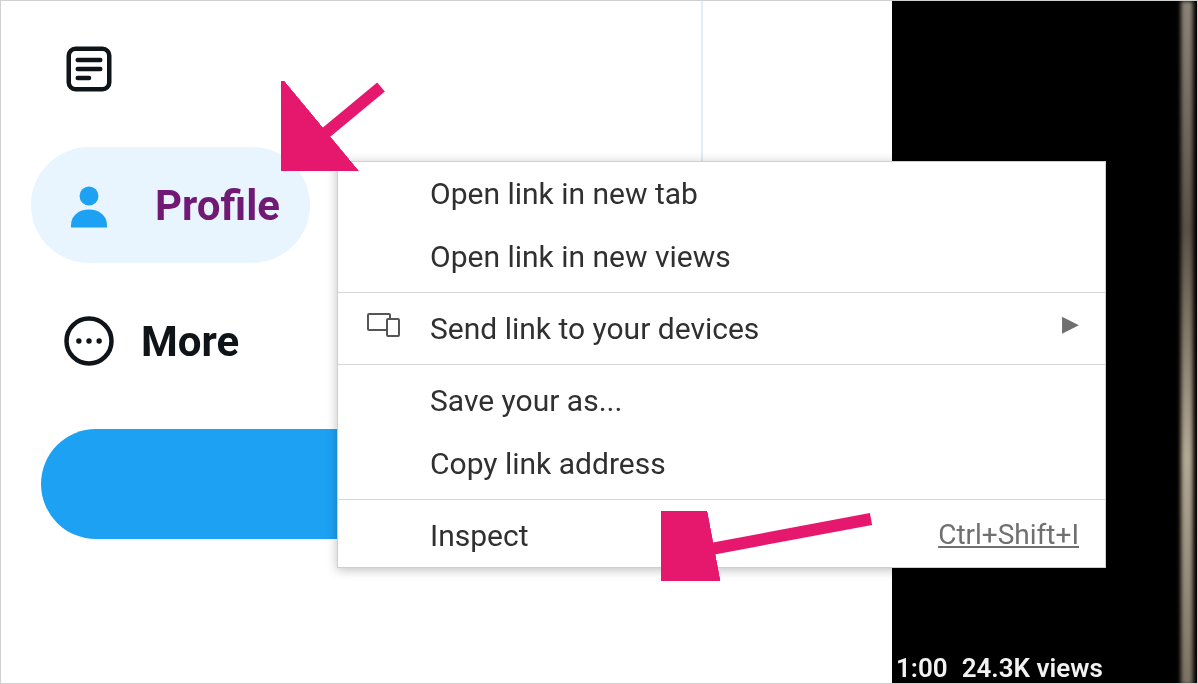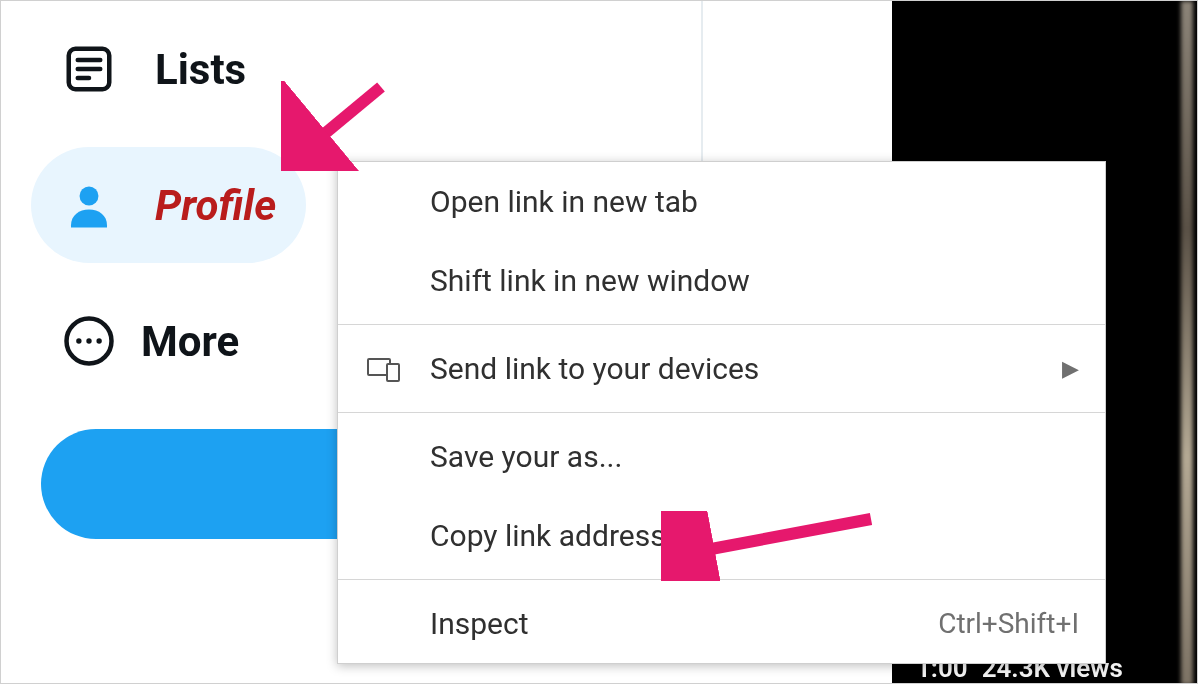--- a/index.html
+++ b/index.html
@@ -40,22 +40,21 @@
   }
   .nav-label {
     font-size: 42px;
     font-weight: 700;
     color: #0f1419;
   }
   .nav-item.active {
     background: #e8f5fe;
   }
   .nav-item.active .nav-label {
-    color: #b91c1c;
-    font-style: italic;
+    color: #701a75;
   }
 
   .tweet-btn {
     margin-top: 30px;
     margin-left: 10px;
     width: 520px;
     height: 110px;
     border-radius: 9999px;
     background: #1da1f2;
     color: #000000;
@@ -99,55 +98,55 @@
     position: absolute;
     right: 0;
     bottom: 0;
     width: 305px;
     height: 30px;
     color: #fff;
     font-size: 26px;
     font-weight: 600;
     display: flex;
     align-items: center;
-    padding-left: 24px;
+    padding-left: 4px;
     gap: 14px;
   }
   .video-overlay .time, .video-overlay .views { opacity: .95; }
 
   
   .ctx-menu {
     position: absolute;
     left: 336px;
     top: 160px;
     width: 769px;
     background: #fff;
     box-shadow: 0 2px 10px rgba(0,0,0,.25);
     border: 1px solid #cfcfcf;
     font-size: 30px;
     color: #303030;
   }
   .ctx-item {
     display: flex;
-    align-items: center;
-    padding: 22px 26px;
+    padding: 14px 26px;
     gap: 26px;
     cursor: pointer;
     min-height: 60px;
   }
   .ctx-icon {
     width: 40px;
     display: flex;
     justify-content: center;
     color: #555;
   }
   .ctx-label { flex: 1 1 auto; }
   .ctx-shortcut {
     color: #707070;
     font-size: 28px;
+    text-decoration: underline;
   }
   .ctx-chevron {
     color: #707070;
     font-size: 22px;
   }
   .ctx-sep {
     height: 1px;
     background: #d6d6d6;
     margin: 4px 0;
   }
@@ -174,21 +173,20 @@
 
   <div class="nav-item" style="margin-top:10px;">
     <span class="icon">
       <svg width="54" height="54" viewBox="0 0 24 24" fill="none" stroke="#0f1419" stroke-width="2" stroke-linecap="round" stroke-linejoin="round">
         <rect x="3" y="3" width="18" height="18" rx="3"></rect>
         <line x1="7" y1="8" x2="17" y2="8"></line>
         <line x1="7" y1="12" x2="17" y2="12"></line>
         <line x1="7" y1="16" x2="12" y2="16"></line>
       </svg>
     </span>
-    <span class="nav-label">Lists</span>
   </div>
 
   <div class="nav-item active" style="margin-top:20px;">
     <span class="icon">
       <svg width="54" height="54" viewBox="0 0 24 24" fill="#1da1f2">
         <circle cx="12" cy="8" r="4.2"></circle>
         <path d="M4 21c0-4.4 3.6-7 8-7s8 2.6 8 7v1H4v-1z"></path>
       </svg>
     </span>
     <span class="nav-label">Profile</span>
@@ -213,21 +211,21 @@
 </nav>
 
 <div class="ctx-menu">
 
   <div class="ctx-item">
     <span class="ctx-icon"></span>
     <span class="ctx-label">Open link in new tab</span>
   </div>
   <div class="ctx-item">
     <span class="ctx-icon"></span>
-    <span class="ctx-label">Shift link in new window</span>
+    <span class="ctx-label">Open link in new views</span>
   </div>
 
   <div class="ctx-sep"></div>
 
   <div class="ctx-item">
     <span class="ctx-icon">
       <svg width="34" height="26" viewBox="0 0 34 26" fill="none" stroke="#555" stroke-width="2">
         <rect x="1" y="3" width="22" height="16" rx="1"></rect>
         <rect x="20" y="8" width="12" height="17" rx="1" fill="#fff"></rect>
       </svg>

